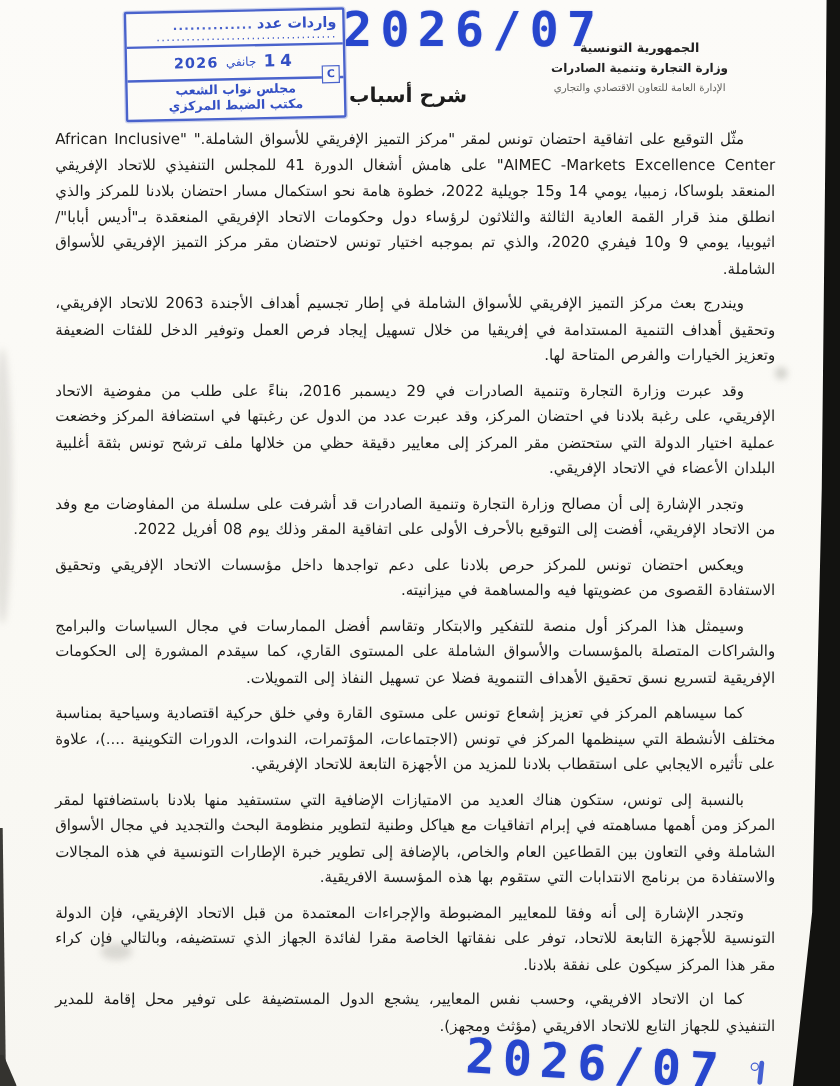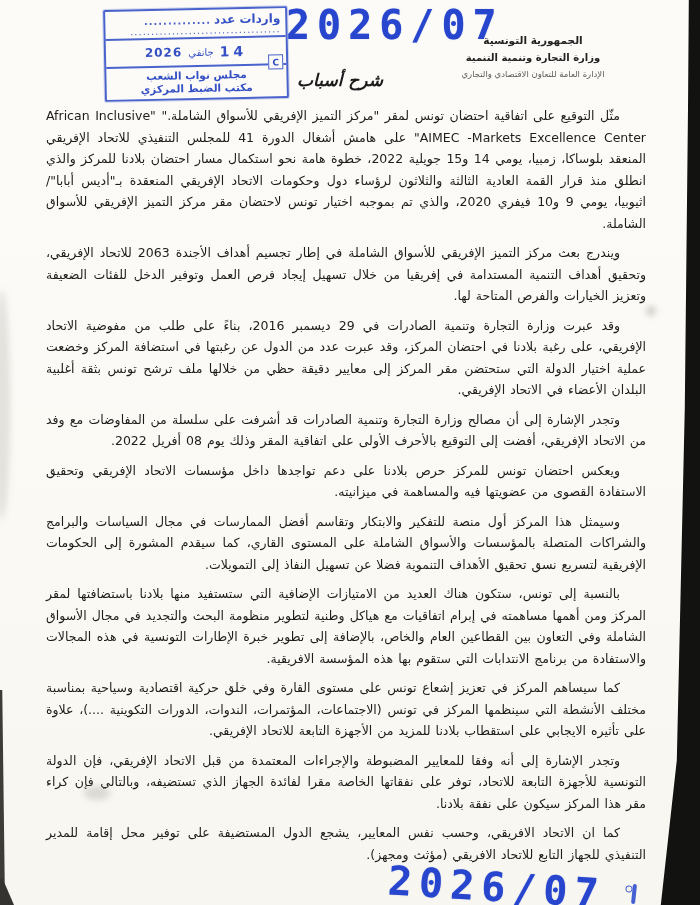--- a/index.html
+++ b/index.html
@@ -68,21 +68,21 @@
 
   
   .ministry{position:absolute;right:52px;top:34px;width:230px;text-align:center;direction:rtl;color:#222;}
   .ministry .l1{font-size:10.5px;font-weight:bold;margin-bottom:6px;text-align:center;}
   .ministry .l2{font-size:10px;font-weight:bold;margin-bottom:6px;}
   .ministry .l3{font-size:8.5px;color:#5c5c58;}
 
   
   .doc-title{
     position:absolute;left:0;right:20px;top:70px;text-align:center;
-    font-size:17px;font-weight:bold;color:#1c1c1c;direction:rtl;font-style:italic;
+    font-size:17px;font-weight:bold;color:#1c1c1c;direction:rtl;
   }
 
   
   .body-text{
     position:absolute;left:46px;right:54px;top:105px;
     direction:rtl;text-align:justify;color:#1d1d1b;
   }
   .body-text p{
     margin:0 0 8px;font-size:12.5px;line-height:21.5px;text-indent:26px;
     word-spacing:1px;
@@ -110,35 +110,35 @@
       <span class="rs-cbox">C</span>
     </div>
     <div class="rs-org">
       <div>مجلس نواب الشعب</div>
       <div>مكتب الضبط المركزي</div>
     </div>
   </div>
 
   <div class="ministry">
     <div class="l1">الجمهورية التونسية</div>
-    <div class="l2">وزارة التجارة وتنمية التنمية</div>
+    <div class="l2">وزارة التجارة وتنمية الصادرات</div>
     <div class="l3">الإدارة العامة للتعاون الاقتصادي والتجاري</div>
   </div>
 
   <div class="doc-title">شرح أسباب</div>
 
   <div class="body-text">
     <p>مثّل التوقيع على اتفاقية احتضان تونس لمقر "مركز التميز الإفريقي للأسواق الشاملة." "African Inclusive AIMEC -Markets Excellence Center" على هامش أشغال الدورة 41 للمجلس التنفيذي للاتحاد الإفريقي المنعقد بلوساكا، زمبيا، يومي 14 و15 جويلية 2022، خطوة هامة نحو استكمال مسار احتضان بلادنا للمركز والذي انطلق منذ قرار القمة العادية الثالثة والثلاثون لرؤساء دول وحكومات الاتحاد الإفريقي المنعقدة بـ"أديس أبابا"/اثيوبيا، يومي 9 و10 فيفري 2020، والذي تم بموجبه اختيار تونس لاحتضان مقر مركز التميز الإفريقي للأسواق الشاملة.</p>
     <p>ويندرج بعث مركز التميز الإفريقي للأسواق الشاملة في إطار تجسيم أهداف الأجندة 2063 للاتحاد الإفريقي، وتحقيق أهداف التنمية المستدامة في إفريقيا من خلال تسهيل إيجاد فرص العمل وتوفير الدخل للفئات الضعيفة وتعزيز الخيارات والفرص المتاحة لها.</p>
     <p>وقد عبرت وزارة التجارة وتنمية الصادرات في 29 ديسمبر 2016، بناءً على طلب من مفوضية الاتحاد الإفريقي، على رغبة بلادنا في احتضان المركز، وقد عبرت عدد من الدول عن رغبتها في استضافة المركز وخضعت عملية اختيار الدولة التي ستحتضن مقر المركز إلى معايير دقيقة حظي من خلالها ملف ترشح تونس بثقة أغلبية البلدان الأعضاء في الاتحاد الإفريقي.</p>
     <p>وتجدر الإشارة إلى أن مصالح وزارة التجارة وتنمية الصادرات قد أشرفت على سلسلة من المفاوضات مع وفد من الاتحاد الإفريقي، أفضت إلى التوقيع بالأحرف الأولى على اتفاقية المقر وذلك يوم 08 أفريل 2022.</p>
     <p>ويعكس احتضان تونس للمركز حرص بلادنا على دعم تواجدها داخل مؤسسات الاتحاد الإفريقي وتحقيق الاستفادة القصوى من عضويتها فيه والمساهمة في ميزانيته.</p>
     <p>وسيمثل هذا المركز أول منصة للتفكير والابتكار وتقاسم أفضل الممارسات في مجال السياسات والبرامج والشراكات المتصلة بالمؤسسات والأسواق الشاملة على المستوى القاري، كما سيقدم المشورة إلى الحكومات الإفريقية لتسريع نسق تحقيق الأهداف التنموية فضلا عن تسهيل النفاذ إلى التمويلات.</p>
+    <p>كما سيساهم المركز في تعزيز إشعاع تونس على مستوى القارة وفي خلق حركية اقتصادية وسياحية بمناسبة مختلف الأنشطة التي سينظمها المركز في تونس (الاجتماعات، المؤتمرات، الندوات، الدورات التكوينية ....)، علاوة على تأثيره الايجابي على استقطاب بلادنا للمزيد من الأجهزة التابعة للاتحاد الإفريقي.</p>
     <p>بالنسبة إلى تونس، ستكون هناك العديد من الامتيازات الإضافية التي ستستفيد منها بلادنا باستضافتها لمقر المركز ومن أهمها مساهمته في إبرام اتفاقيات مع هياكل وطنية لتطوير منظومة البحث والتجديد في مجال الأسواق الشاملة وفي التعاون بين القطاعين العام والخاص، بالإضافة إلى تطوير خبرة الإطارات التونسية في هذه المجالات والاستفادة من برنامج الانتدابات التي ستقوم بها هذه المؤسسة الافريقية.</p>
-    <p>كما سيساهم المركز في تعزيز إشعاع تونس على مستوى القارة وفي خلق حركية اقتصادية وسياحية بمناسبة مختلف الأنشطة التي سينظمها المركز في تونس (الاجتماعات، المؤتمرات، الندوات، الدورات التكوينية ....)، علاوة على تأثيره الايجابي على استقطاب بلادنا للمزيد من الأجهزة التابعة للاتحاد الإفريقي.</p>
     <p>وتجدر الإشارة إلى أنه وفقا للمعايير المضبوطة والإجراءات المعتمدة من قبل الاتحاد الإفريقي، فإن الدولة التونسية للأجهزة التابعة للاتحاد، توفر على نفقاتها الخاصة مقرا لفائدة الجهاز الذي تستضيفه، وبالتالي فإن كراء مقر هذا المركز سيكون على نفقة بلادنا.</p>
     <p>كما ان الاتحاد الافريقي، وحسب نفس المعايير، يشجع الدول المستضيفة على توفير محل إقامة للمدير التنفيذي للجهاز التابع للاتحاد الافريقي (مؤثث ومجهز).</p>
   </div>
 
   <div class="serial serial-bottom">2026/07</div>
   <div class="serial-tick"></div>
 
   <div class="scan-edge-right"></div>
   <div class="scan-edge-left"></div>
   <div class="scan-corner-bl"></div>

